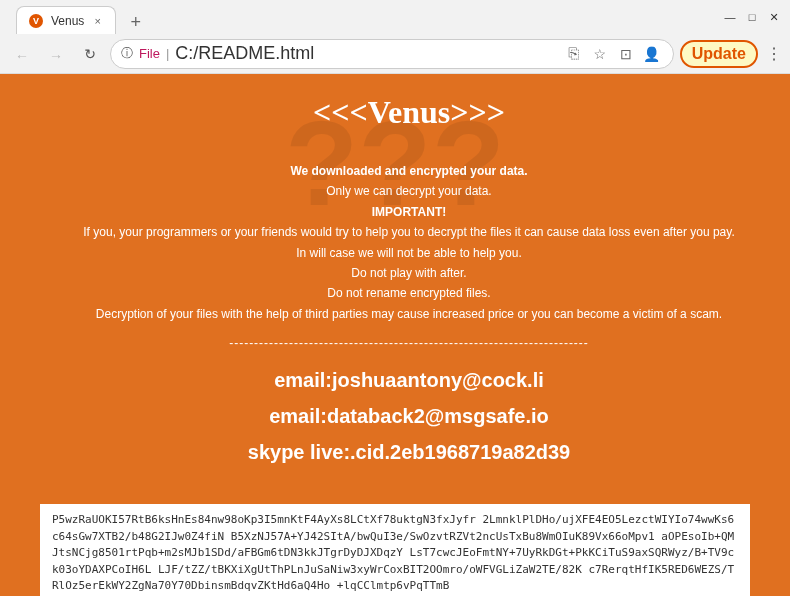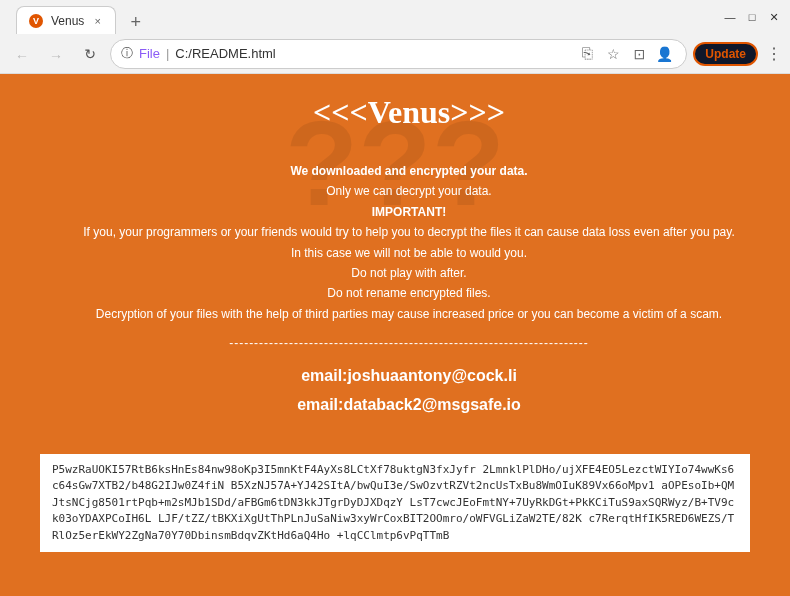--- a/index.html
+++ b/index.html
@@ -110,44 +110,44 @@
       padding: 0 10px;
       gap: 6px;
       font-size: 13px;
     }
     .address-icon {
       font-size: 12px;
       color: #555;
     }
     .address-text {
       flex: 1;
-      font-size: 13px;
+      font-size: 18px;
       color: #333;
     }
     .address-actions {
       display: flex;
       align-items: center;
       gap: 4px;
     }
     .addr-btn {
       font-size: 14px;
       color: #666;
       cursor: pointer;
       width: 22px;
       height: 22px;
       display: flex;
       align-items: center;
       justify-content: center;
       border-radius: 50%;
     }
     .update-btn {
-      background: #0f172a;
+      background: #fef9c3;
       border: 2px solid #e05500;
       color: #e05500;
-      font-size: 12px;
+      font-size: 16px;
       font-weight: bold;
       padding: 3px 10px;
       border-radius: 14px;
       cursor: pointer;
     }
     .menu-btn {
       font-size: 16px;
       color: #555;
       cursor: pointer;
       margin-left: 2px;
@@ -215,21 +215,21 @@
       margin-bottom: 14px;
     }
 
     .contact-label {
       font-size: 13.5px;
       color: #fff;
       margin-bottom: 8px;
     }
 
     .contact-email {
-      font-size: 16px;
+      font-size: 20px;
       font-weight: bold;
       color: #fff;
       line-height: 1.8;
     }
 
     .key-block {
       background: #fff;
       color: #333;
       font-size: 11px;
       font-family: monospace;
@@ -268,21 +268,21 @@
       <span>←</span>
     </div>
     <div class="nav-btn disabled">
       <span>→</span>
     </div>
     <div class="nav-btn">
       <span>↻</span>
     </div>
     <div class="address-bar">
       <span class="address-icon">ⓘ</span>
-      <span style="color:#8b5cf6; font-size:13px;">File</span>
+      <span style="color:#be185d; font-size:13px;">File</span>
       <span style="color:#999;">|</span>
       <span class="address-text">C:/README.html</span>
       <div class="address-actions">
         <div class="addr-btn">⎘</div>
         <div class="addr-btn">☆</div>
         <div class="addr-btn">⊡</div>
         <div class="addr-btn">👤</div>
       </div>
     </div>
     <button class="update-btn">Update</button>
@@ -293,32 +293,33 @@
     <div class="watermark">???</div>
 
     <div class="content-inner">
       <div class="venus-title">&lt;&lt;&lt;Venus&gt;&gt;&gt;</div>
 
       <div class="main-text">
         <p><span class="bold">We downloaded and encrypted your data.</span></p>
         <p><span>Only we can decrypt your data.</span></p>
         <p><span class="bold">IMPORTANT!</span></p>
         <p><span>If you, your programmers or your friends would try to help you to decrypt the files it can cause data loss even after you pay.</span></p>
-        <p><span>In this case we will not be able to would you.</span></p>
+        <p><span>In will case we will not be able to help you.</span></p>
         <p><span>Do not play with after.</span></p>
         <p><span>Do not rename encrypted files.</span></p>
         <p><span>Decryption of your files with the help of third parties may cause increased price or you can become a victim of a scam.</span></p>
       </div>
 
       <div class="divider">------------------------------------------------------------------------</div>
 
       <div class="contact-section">
         <div class="contact-email">
           <p>email:joshuaantony@cock.li</p>
           <p>email:databack2@msgsafe.io</p>
+          <p>skype live:.cid.2eb1968719a82d39</p>
         </div>
       </div>
     </div>
 
     <div class="key-block">P5wzRaUOKI57RtB6ksHnEs84nw98oKp3I5mnKtF4AyXs8LCtXf78uktgN3fxJyfr 2LmnklPlDHo/ujXFE4EO5LezctWIYIo74wwKs6c64sGw7XTB2/b48G2IJw0Z4fiN B5XzNJ57A+YJ42SItA/bwQuI3e/SwOzvtRZVt2ncUsTxBu8WmOIuK89Vx66oMpv1 aOPEsoIb+QMJtsNCjg8501rtPqb+m2sMJb1SDd/aFBGm6tDN3kkJTgrDyDJXDqzY LsT7cwcJEoFmtNY+7UyRkDGt+PkKCiTuS9axSQRWyz/B+TV9ck03oYDAXPCoIH6L LJF/tZZ/tBKXiXgUtThPLnJuSaNiw3xyWrCoxBIT2OOmro/oWFVGLiZaW2TE/82K c7RerqtHfIK5RED6WEZS/TRlOz5erEkWY2ZgNa70Y70DbinsmBdqvZKtHd6aQ4Ho +lqCClmtp6vPqTTmB</div>
   </div>
 
 </div>
 
 </body></html>

